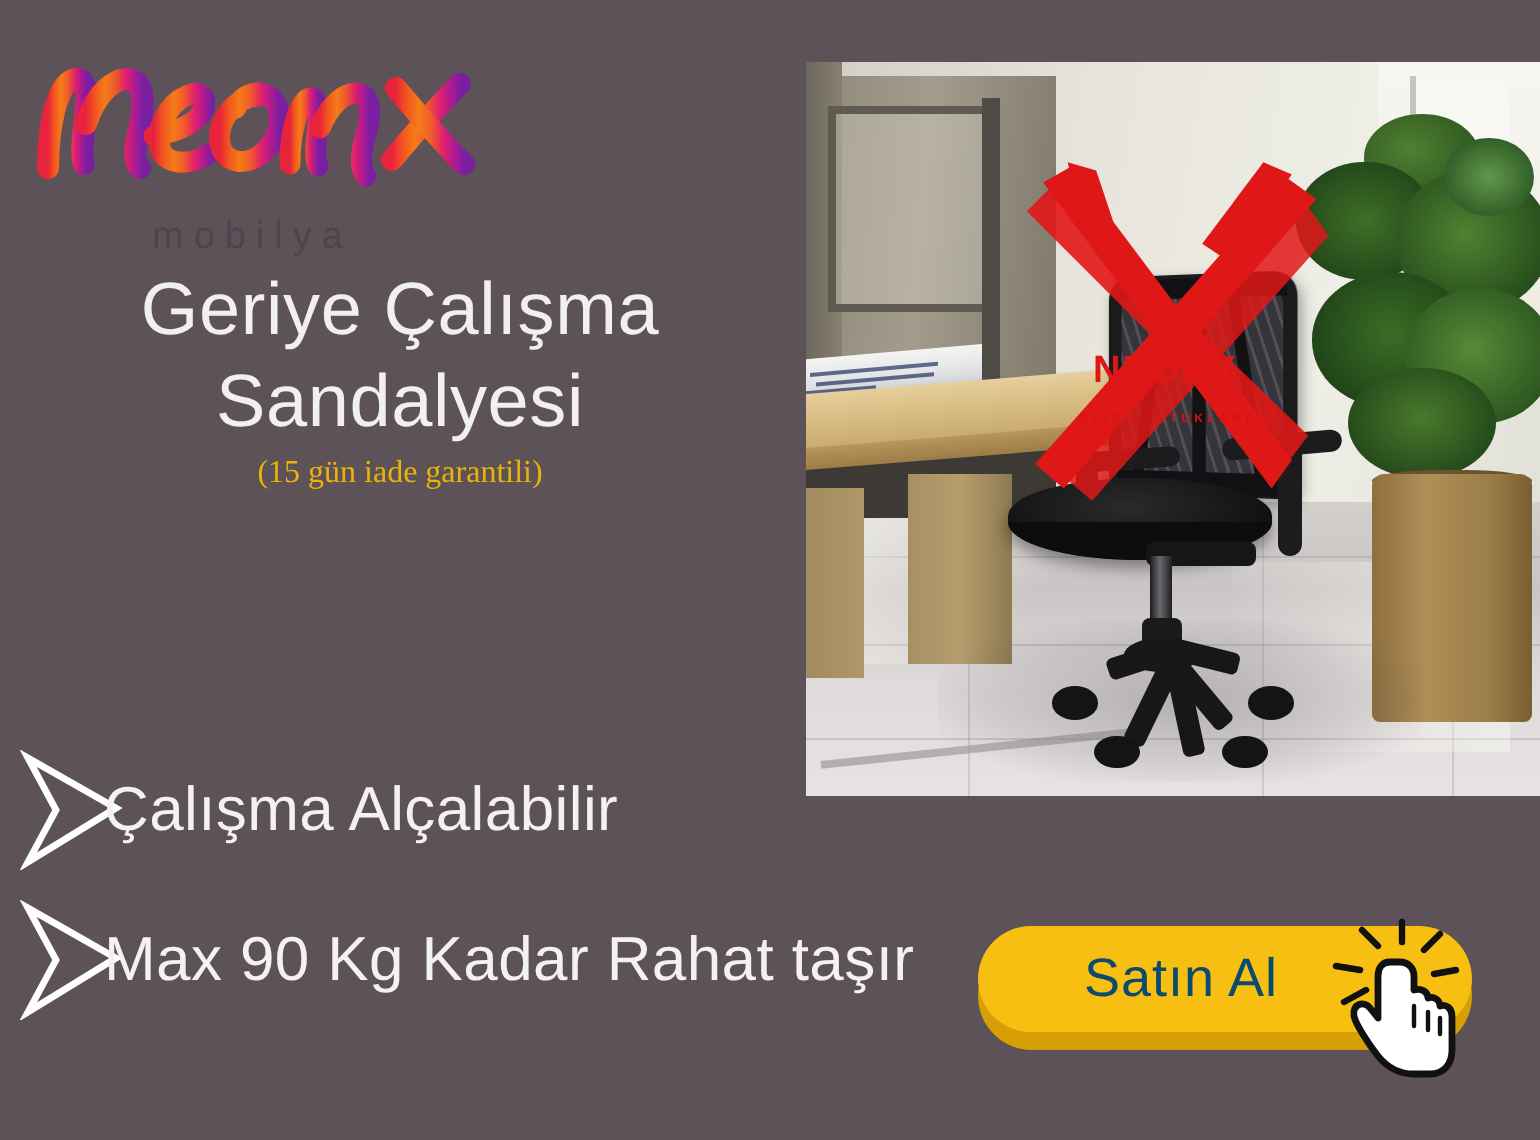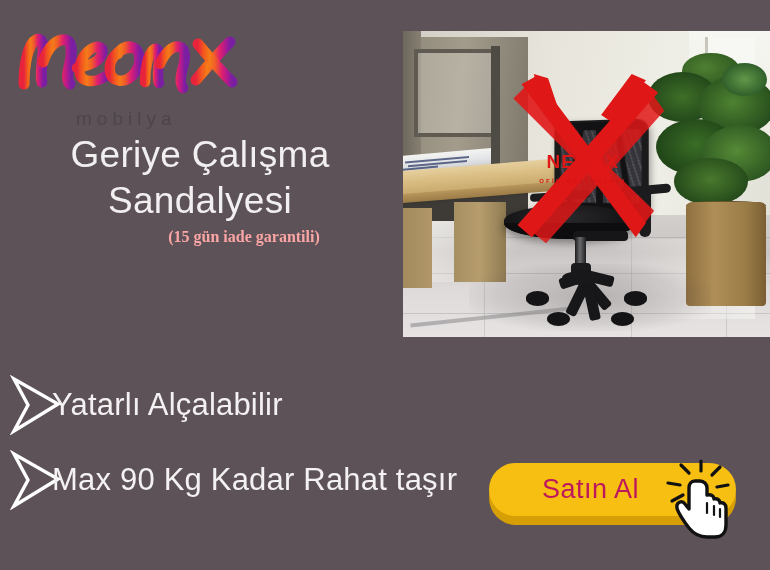--- a/index.html
+++ b/index.html
@@ -59,26 +59,25 @@
     letter-spacing: 0.3px;
   }
   #headline .l1 { display: block; }
   #headline .l2 { display: block; }
   #guarantee {
     position: absolute;
     left: 0;
     top: 228px;
     width: 400px;
     text-align: center;
-    color: #fca5a5;
+    color: #eab308;
     font-family: "Liberation Serif", serif;
-    font-weight: bold;
+    font-weight: normal;
     font-size: 16px;
     letter-spacing: 0px;
-    margin-left: 44px;
   }
 
   
   .feature {
     position: absolute;
     left: 6px;
     display: flex;
     align-items: center;
     gap: 0px;
     white-space: nowrap;
@@ -100,21 +99,21 @@
   #feature-0 { top: 293px; }
   #feature-1 { top: 375px; }
   #feature-2 { top: 450px; }
 
   
   #product-photo {
     position: absolute;
     left: 403px;
     top: 31px;
     width: 367px;
-    height: 306px;
+    height: 367px;
     overflow: hidden;
     background: #d9d6d0;
   }
   .ph { position: absolute; }
 
   
   #wall-main {
     left: 0; top: 0; width: 100%; height: 62%;
     background: linear-gradient(100deg, #cfcdc4 0%, #e6e4da 35%, #efeee6 70%, #e2e1d8 100%);
   }
@@ -368,21 +367,21 @@
     background: #f7bf11;
     border-radius: 27px;
     border: none;
     cursor: pointer;
     display: flex;
     align-items: center;
     justify-content: center;
     padding: 0;
   }
   #cta-label {
-    color: #be185d;
+    color: #0c4a6e;
     font-family: "Liberation Sans", sans-serif;
     font-weight: 400;
     font-size: 27px;
     letter-spacing: 0.5px;
     margin-right: 44px;
   }
   #cursor-icon {
     position: absolute;
     left: 166px;
     top: -4px;
@@ -432,21 +431,21 @@
     <span class="l1">Geriye Çalışma</span>
     <span class="l2">Sandalyesi</span>
   </div>
   <div id="guarantee">(15 gün iade garantili)</div>
 
 
   <div class="feature" id="feature-1">
     <svg class="bullet-icon" viewBox="0 0 56 60">
       <path d="M8 4 L52 29 L8 56 L22 30 Z" fill="none" stroke="#ffffff" stroke-width="3.4" stroke-linejoin="miter"></path>
     </svg>
-    <span class="feature-text">Yatarlı Alçalabilir</span>
+    <span class="feature-text">Çalışma Alçalabilir</span>
   </div>
 
   <div class="feature" id="feature-2">
     <svg class="bullet-icon" viewBox="0 0 56 60">
       <path d="M8 4 L52 29 L8 56 L22 30 Z" fill="none" stroke="#ffffff" stroke-width="3.4" stroke-linejoin="miter"></path>
     </svg>
     <span class="feature-text">Max 90  Kg Kadar Rahat taşır</span>
   </div>
 
   <div id="product-photo">

